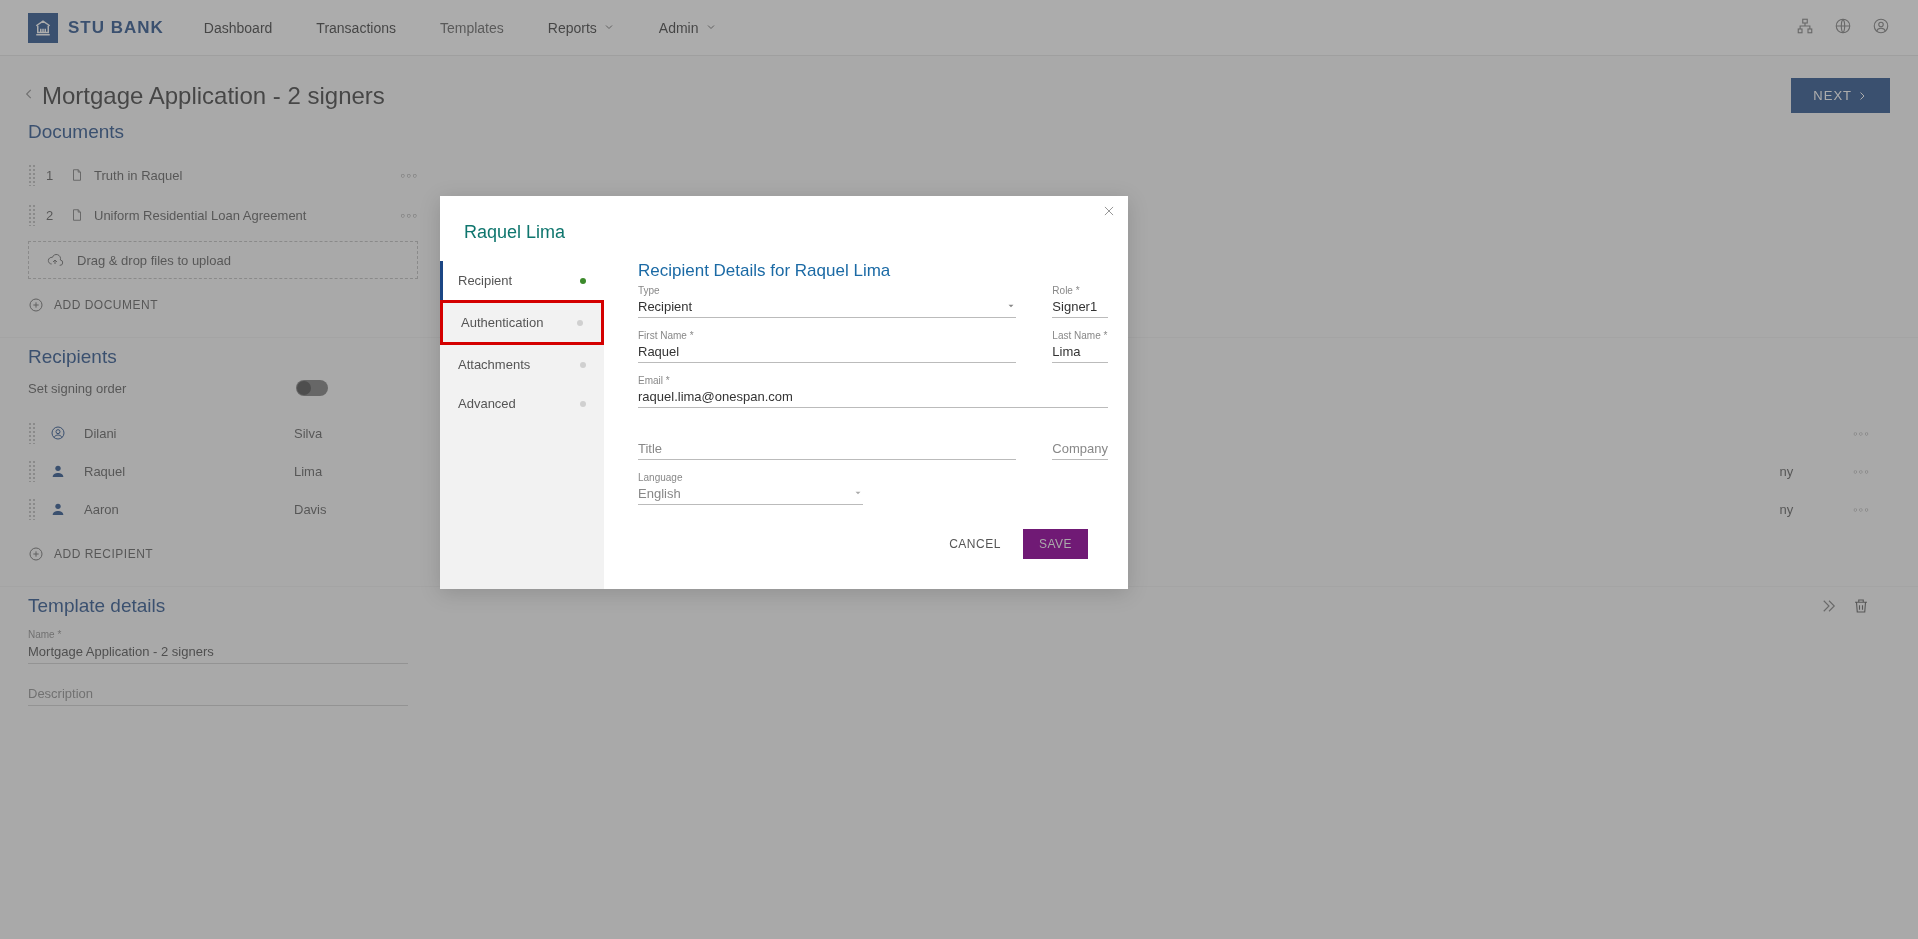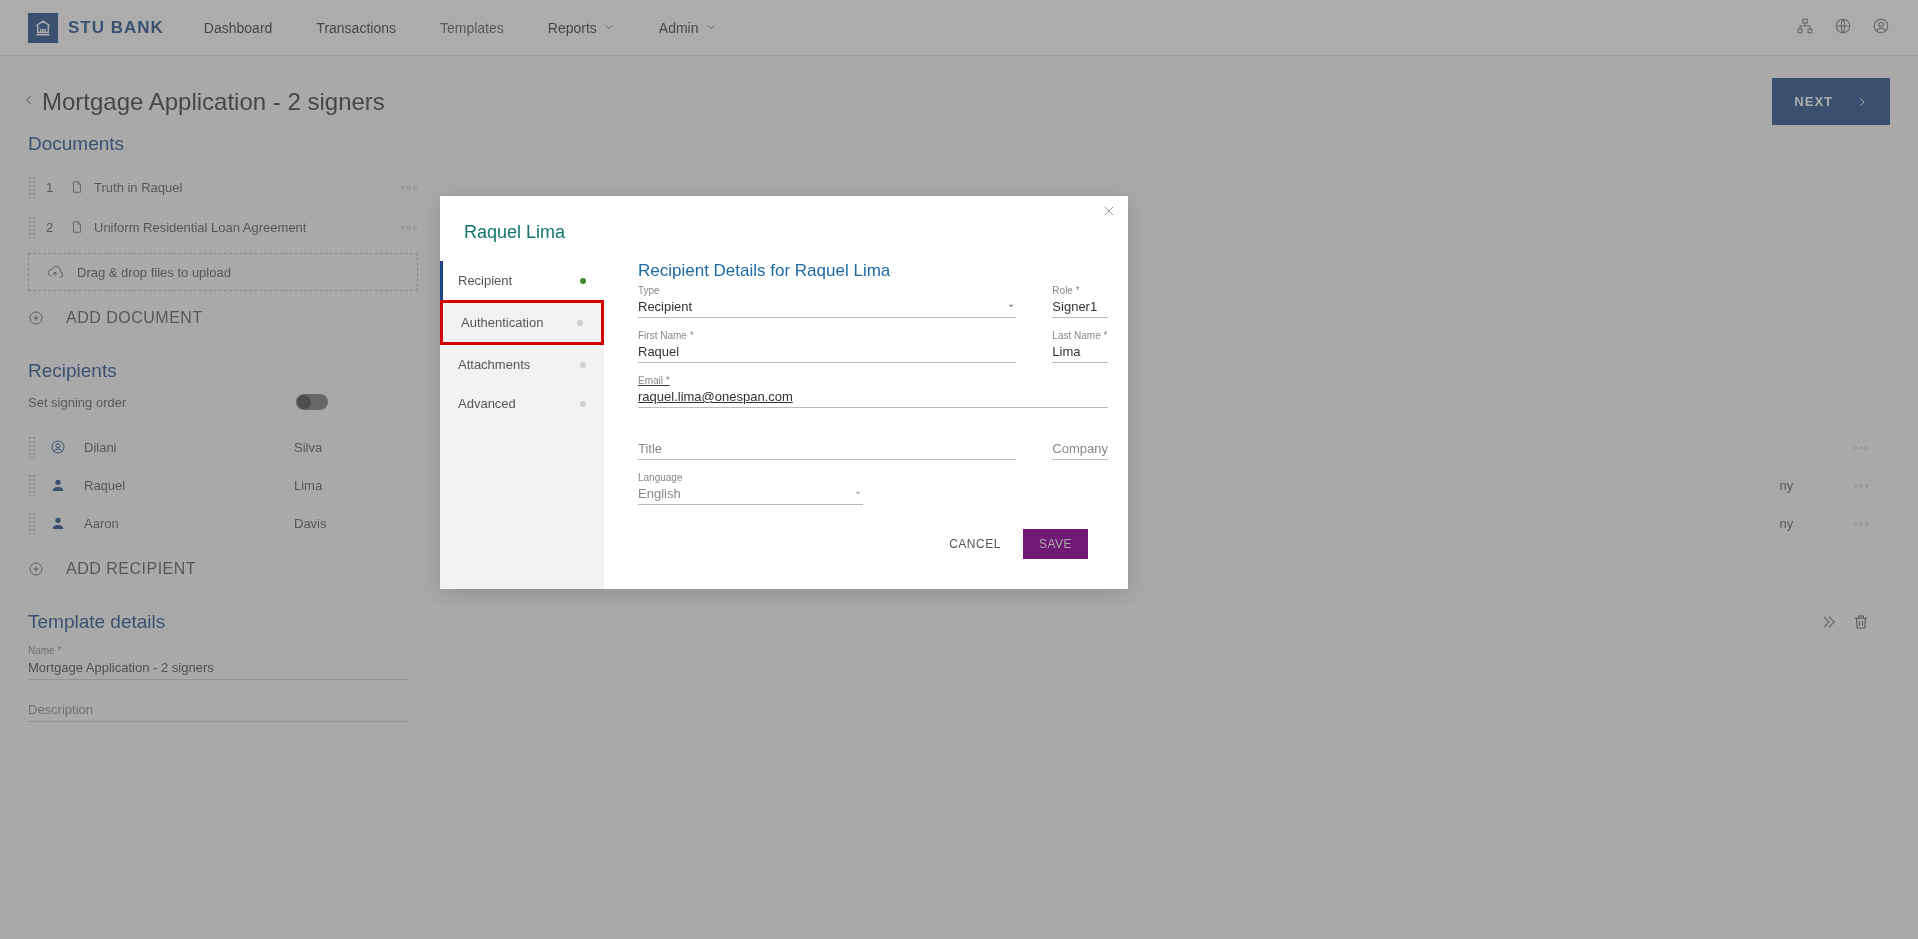--- a/index.html
+++ b/index.html
@@ -16,36 +16,36 @@
   .nav-item { font-size:14px; color:#333; display:flex; align-items:center; gap:6px; cursor:pointer; }
   .nav-item.active { color:#5a5a5a; }
   .chev-down svg { width:12px; height:12px; }
   .nav-right { margin-left:auto; display:flex; gap:20px; align-items:center; }
   .nav-right svg { width:18px; height:18px; }
 
   
   .page-head { display:flex; align-items:center; padding:22px 28px 0 22px; }
   .back-chev svg { width:14px; height:14px; }
   .page-title { font-size:24px; color:#333; margin-left:6px; font-weight:400; }
-  .next-btn { margin-left:auto; background:#1b4684; color:#fff; font-size:13px; letter-spacing:1px; padding:16px 22px; display:flex; align-items:center; gap:23px;font-weight:bold; }
+  .next-btn { margin-left:auto; background:#1b4684; color:#fff; font-size:13px; letter-spacing:1px; padding:10px 22px; display:flex; align-items:center; gap:4px; }
   .next-btn svg { width:12px; height:12px; }
 
   .section { padding:0 28px; }
   .section-title { color:#1b4684; font-size:19px; font-weight:400; margin:8px 0 12px 0; }
 
   
   .doc-row { display:flex; align-items:center; height:40px; max-width:390px; position:relative; }
   .drag-handle { width:8px; height:22px; background-image:radial-gradient(#bbb 1px, transparent 1px); background-size:4px 4px; margin-right:10px; }
   .doc-num { width:14px; font-size:13px; color:#555; }
   .doc-row svg.docicon { width:14px; height:16px; margin:0 10px; }
   .doc-name { font-size:13px; color:#555; }
   .row-menu { margin-left:auto; font-size:14px; color:#999; letter-spacing:1px; }
   .drag-zone { border:1px dashed #bbb; max-width:390px; display:flex; align-items:center; gap:12px; padding:10px 16px; font-size:13px; color:#555; margin-top:6px; }
   .drag-zone svg { width:20px; height:16px; }
-  .add-link { display:flex; align-items:center; gap:22px; margin:18px 0 24px 0; font-size:16px; color:#555; letter-spacing:.5px; }
+  .add-link { display:flex; align-items:center; gap:10px; margin:18px 0 24px 0; font-size:12px; color:#555; letter-spacing:.5px; }
   .add-link svg { width:16px; height:16px; }
 
   hr.divider { border:none; border-top:1px solid #eee; margin:0; }
 
   
   .toggle-row { display:flex; align-items:center; gap:20px; font-size:13px; color:#555; margin:10px 0 18px 0; }
   .toggle { width:32px; height:16px; background:#757575; border-radius:10px; position:relative; }
   .toggle::after { content:''; position:absolute; left:1px; top:1px; width:14px; height:14px; background:#424242; border-radius:50%; }
   .recip-row { display:flex; align-items:center; height:38px; font-size:13px; color:#555; }
   .recip-row .drag-handle { margin-right:14px; }
@@ -73,21 +73,21 @@
   .modal-body { display:flex; }
   .side-tabs { width:164px; background:#f2f2f2; }
   .side-tab { padding:12px 18px; font-size:13px; color:#555; position:relative; display:flex; align-items:center; justify-content:space-between; }
   .side-tab.active { background:#fff; border-left:3px solid #1b4684; padding-left:15px; }
   .dotg { width:6px; height:6px; border-radius:50%; background:#3c8a2b; }
   .dotgrey { width:6px; height:6px; border-radius:50%; background:#d0d0d0; }
   .highlight-box { border:3px solid #d40000; }
   .form-area { flex:1; padding:0 20px 0 34px; }
   .form-title { color:#1b6aa5; font-size:17px; margin-bottom:4px; }
   .form-grid { display:grid; grid-template-columns:1fr; column-gap:36px; row-gap:12px; }
-  .form-grid .full { grid-column:1/3;text-decoration:underline; }
+  .form-grid .full { grid-column:1/3; }
   .ffield .flbl { font-size:10px; color:#888; }
   .ffield .fval { font-size:13px; color:#333; padding:3px 0; border-bottom:1px solid #bbb; min-height:20px; display:flex; align-items:center; justify-content:space-between; }
   .ffield.placeholder .fval { color:#888; }
   .fval .dd svg { width:10px; height:10px; }
   .half { max-width:225px; }
   .modal-actions { display:flex; justify-content:flex-end; gap:22px; align-items:center; padding:24px 20px 30px 0; }
   .btn-cancel { font-size:12px; letter-spacing:.5px; color:#555; }
   .btn-save { font-size:12px; letter-spacing:.5px; color:#aaa; background:#701a75; padding:8px 16px; }
 
 </style>

